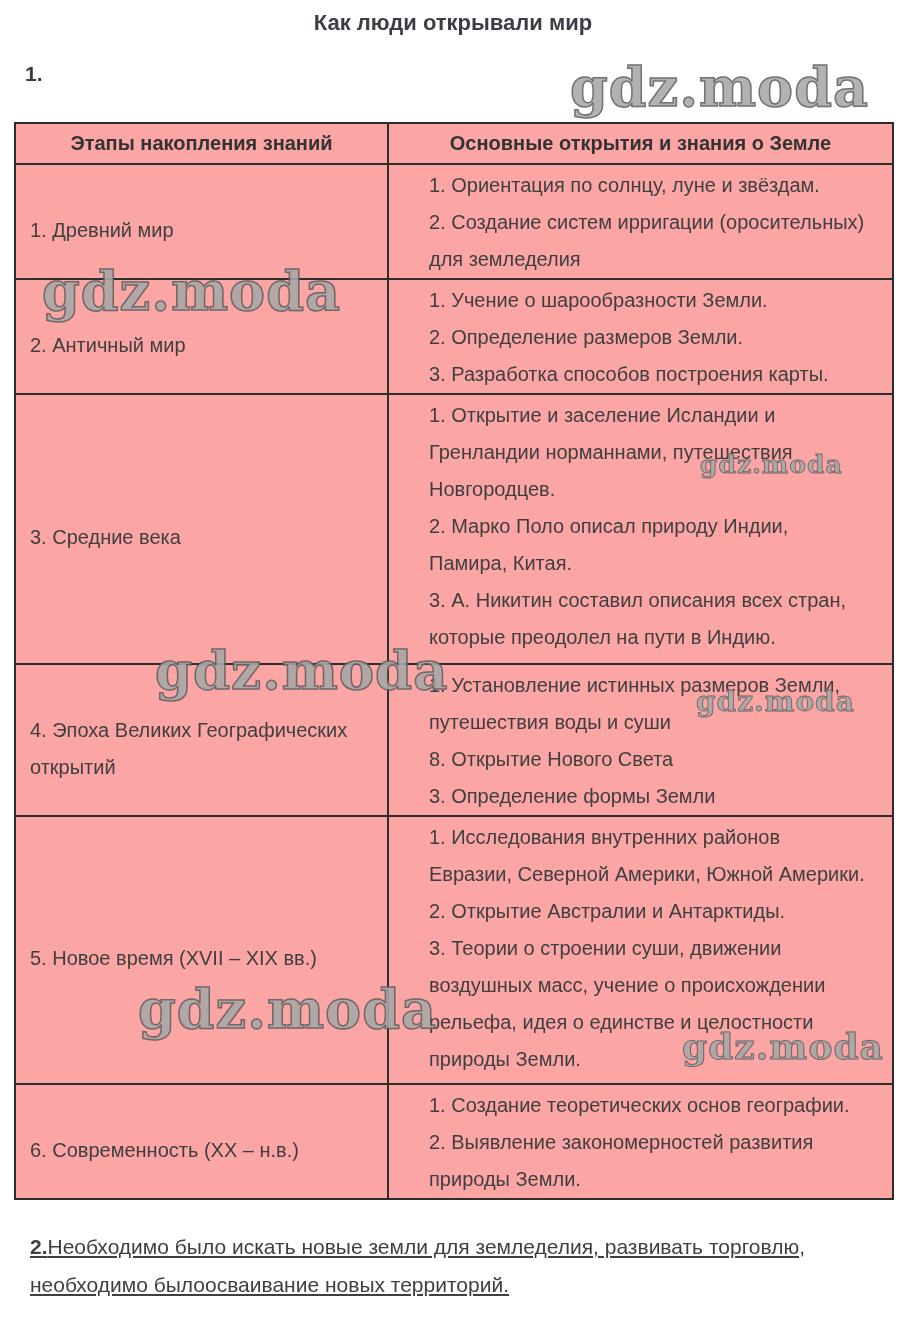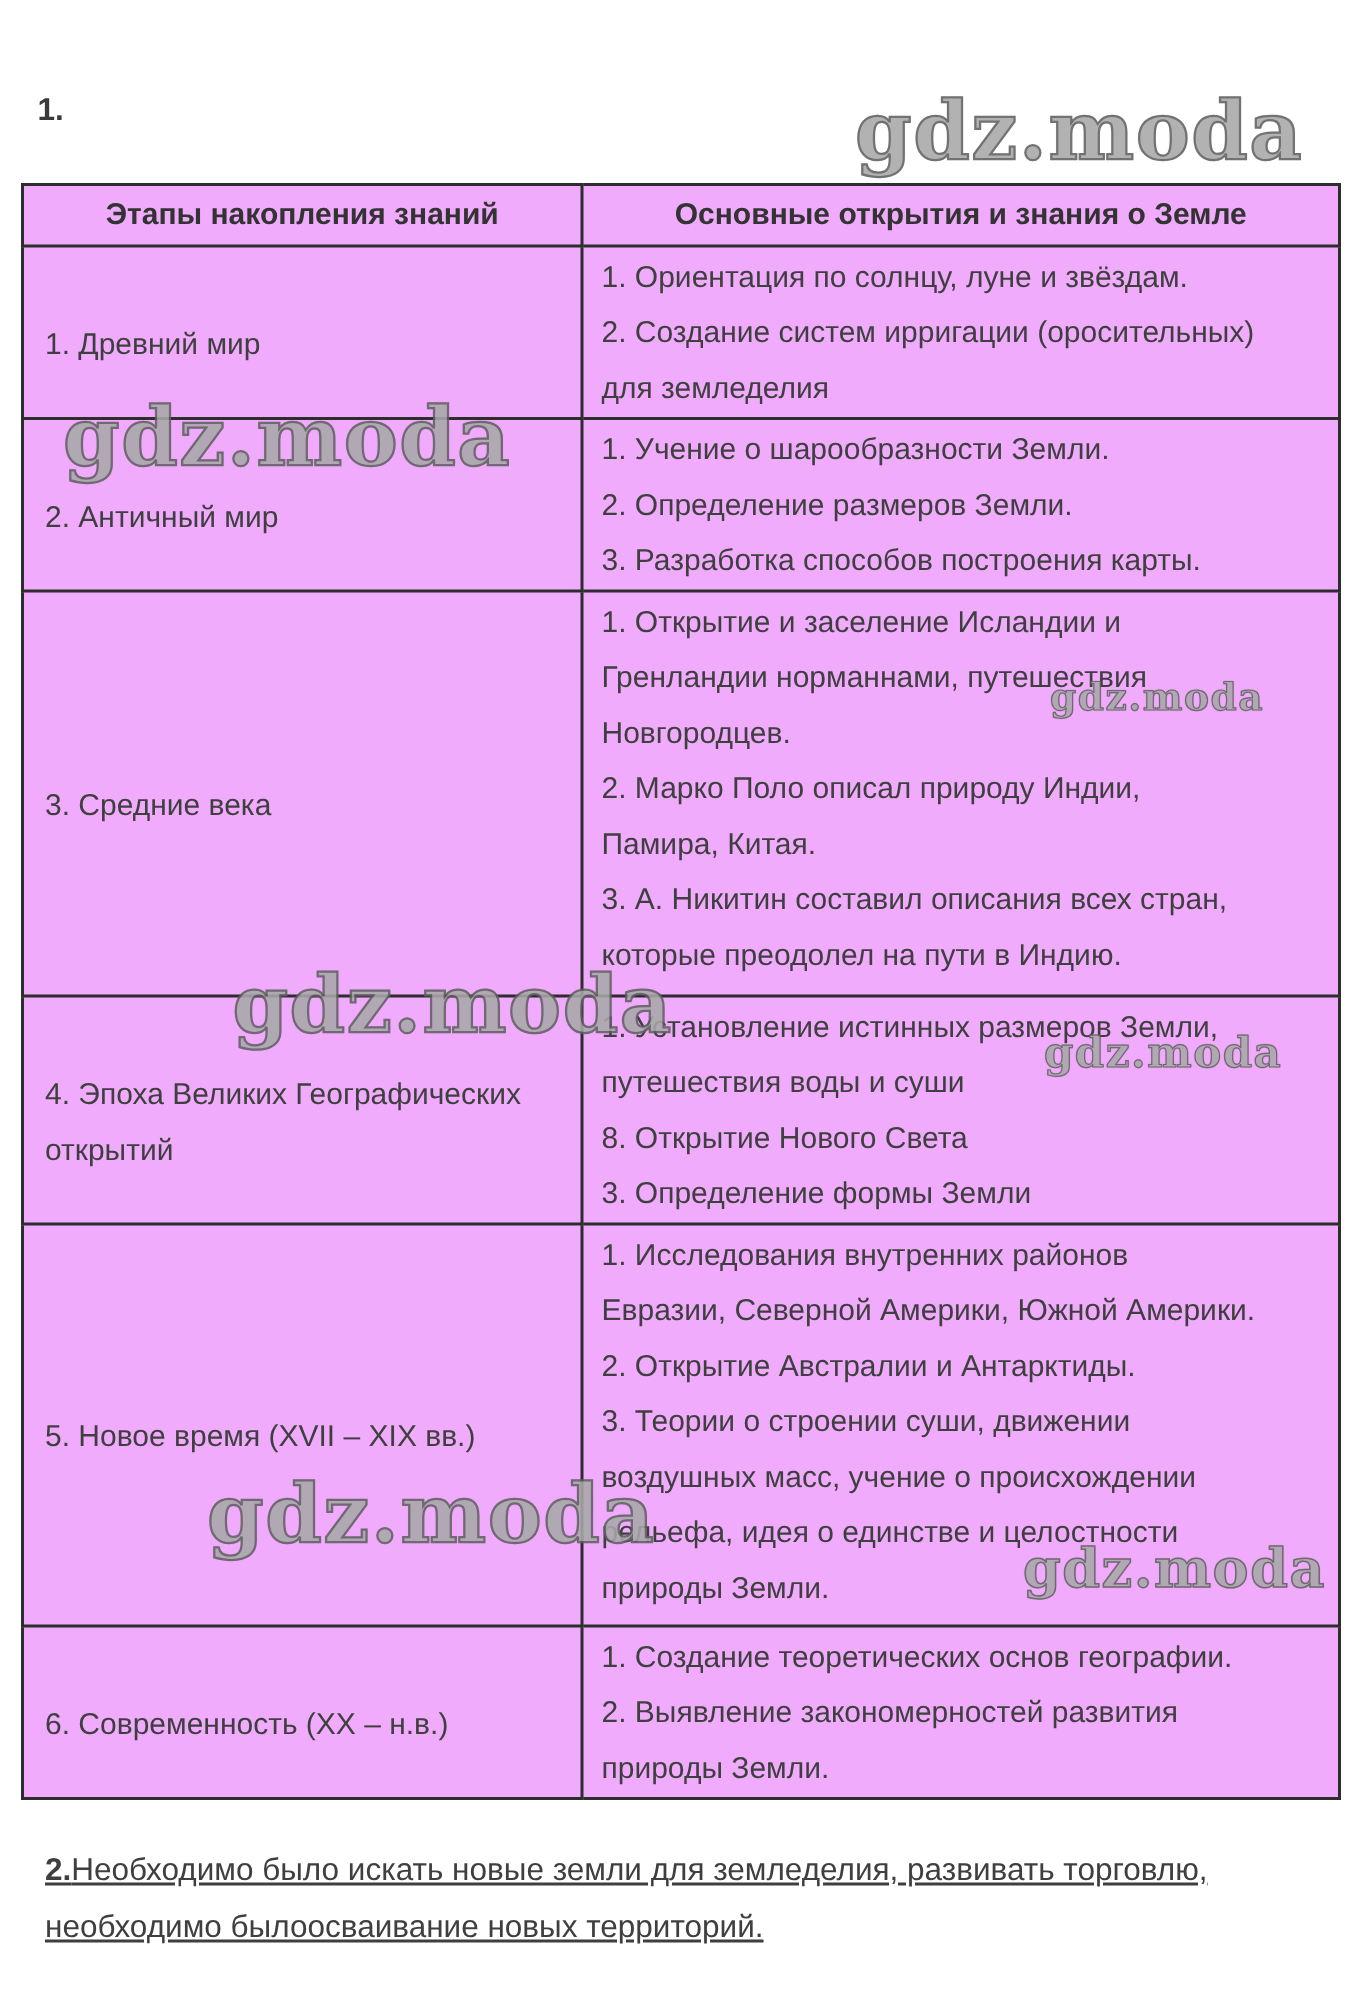--- a/index.html
+++ b/index.html
@@ -28,40 +28,40 @@
     width: 878px;
     border-collapse: collapse;
     table-layout: fixed;
   }
   table.main-table col.c1 { width: 373px; }
   table.main-table col.c2 { width: 505px; }
   table.main-table th, table.main-table td {
     border: 2px solid #2d2d2d;
     font-size: 20px;
     color: #3f3f3f;
-    background: #f0abfc;
+    background: #fca5a5;
   }
   table.main-table th {
     height: 41px;
     font-weight: bold;
     text-align: center;
     vertical-align: middle;
     font-size: 20px;
     color: #333;
   }
   td.stage-cell {
     vertical-align: middle;
     padding: 17px 8px 0 14px;
     line-height: 37px;
   }
   td.disc-cell {
     vertical-align: top;
     padding: 2px 10px 0 12px;
   }
-  .cell-line { line-height: 37px; white-space: nowrap; }
+  .cell-line { line-height: 37px; white-space: nowrap; margin-left: 28px; }
 
   .answer2 {
     position: absolute; top: 1228px; left: 30px; width: 860px;
     font-size: 21px; color: #3f3f3f; text-decoration: underline;
   }
   .ans-line { line-height: 38px; white-space: nowrap; }
   .bold { font-weight: bold; }
 
   
   .wm {
@@ -84,20 +84,21 @@
   .wm-4 { left: 155px; top: 644px; font-size: 53px; }
   .wm-5 { left: 696px; top: 688px; font-size: 28px; -webkit-text-stroke: 0.8px #5f5f5f; }
   .wm-6 { left: 138px; top: 982px; font-size: 54px; }
   .wm-7 { left: 682px; top: 1028px; font-size: 36px; -webkit-text-stroke: 1px #5f5f5f; }
 </style>
 </head>
 <body>
 
 <div class="page">
 
+  <div class="doc-title">Как люди открывали мир</div>
 
   <div class="q1-label">1.</div>
 
   <table class="main-table">
     <colgroup>
         <col class="c1">
         <col class="c2">
       </colgroup>
     <tbody>
         <tr>

